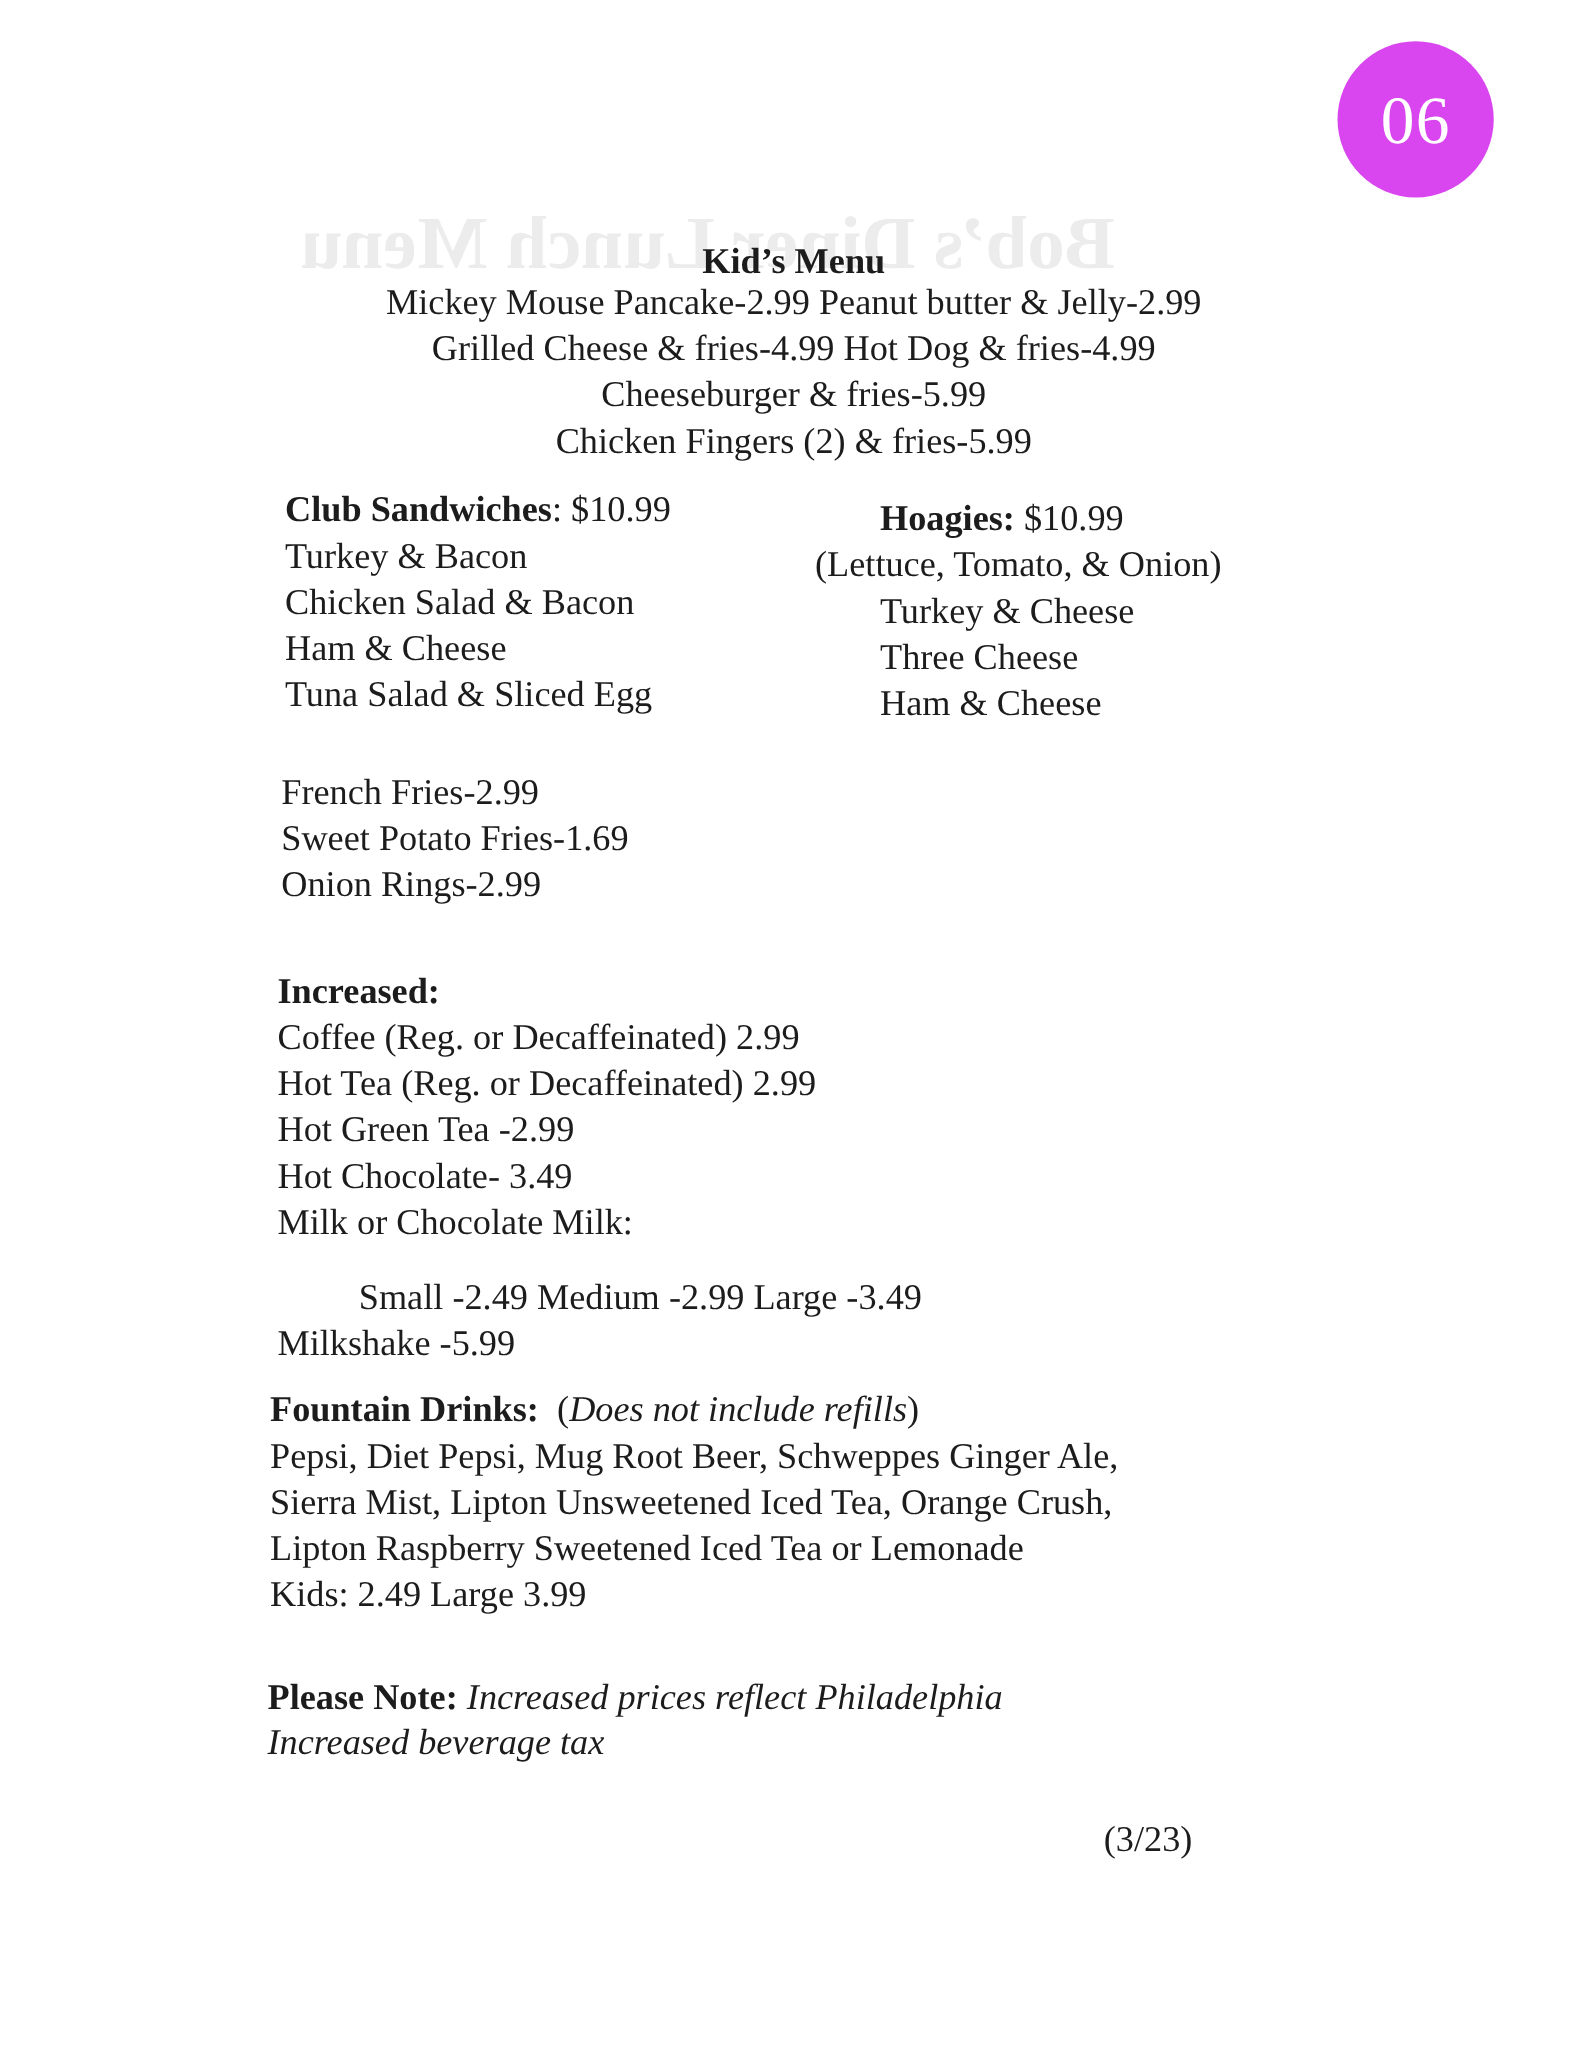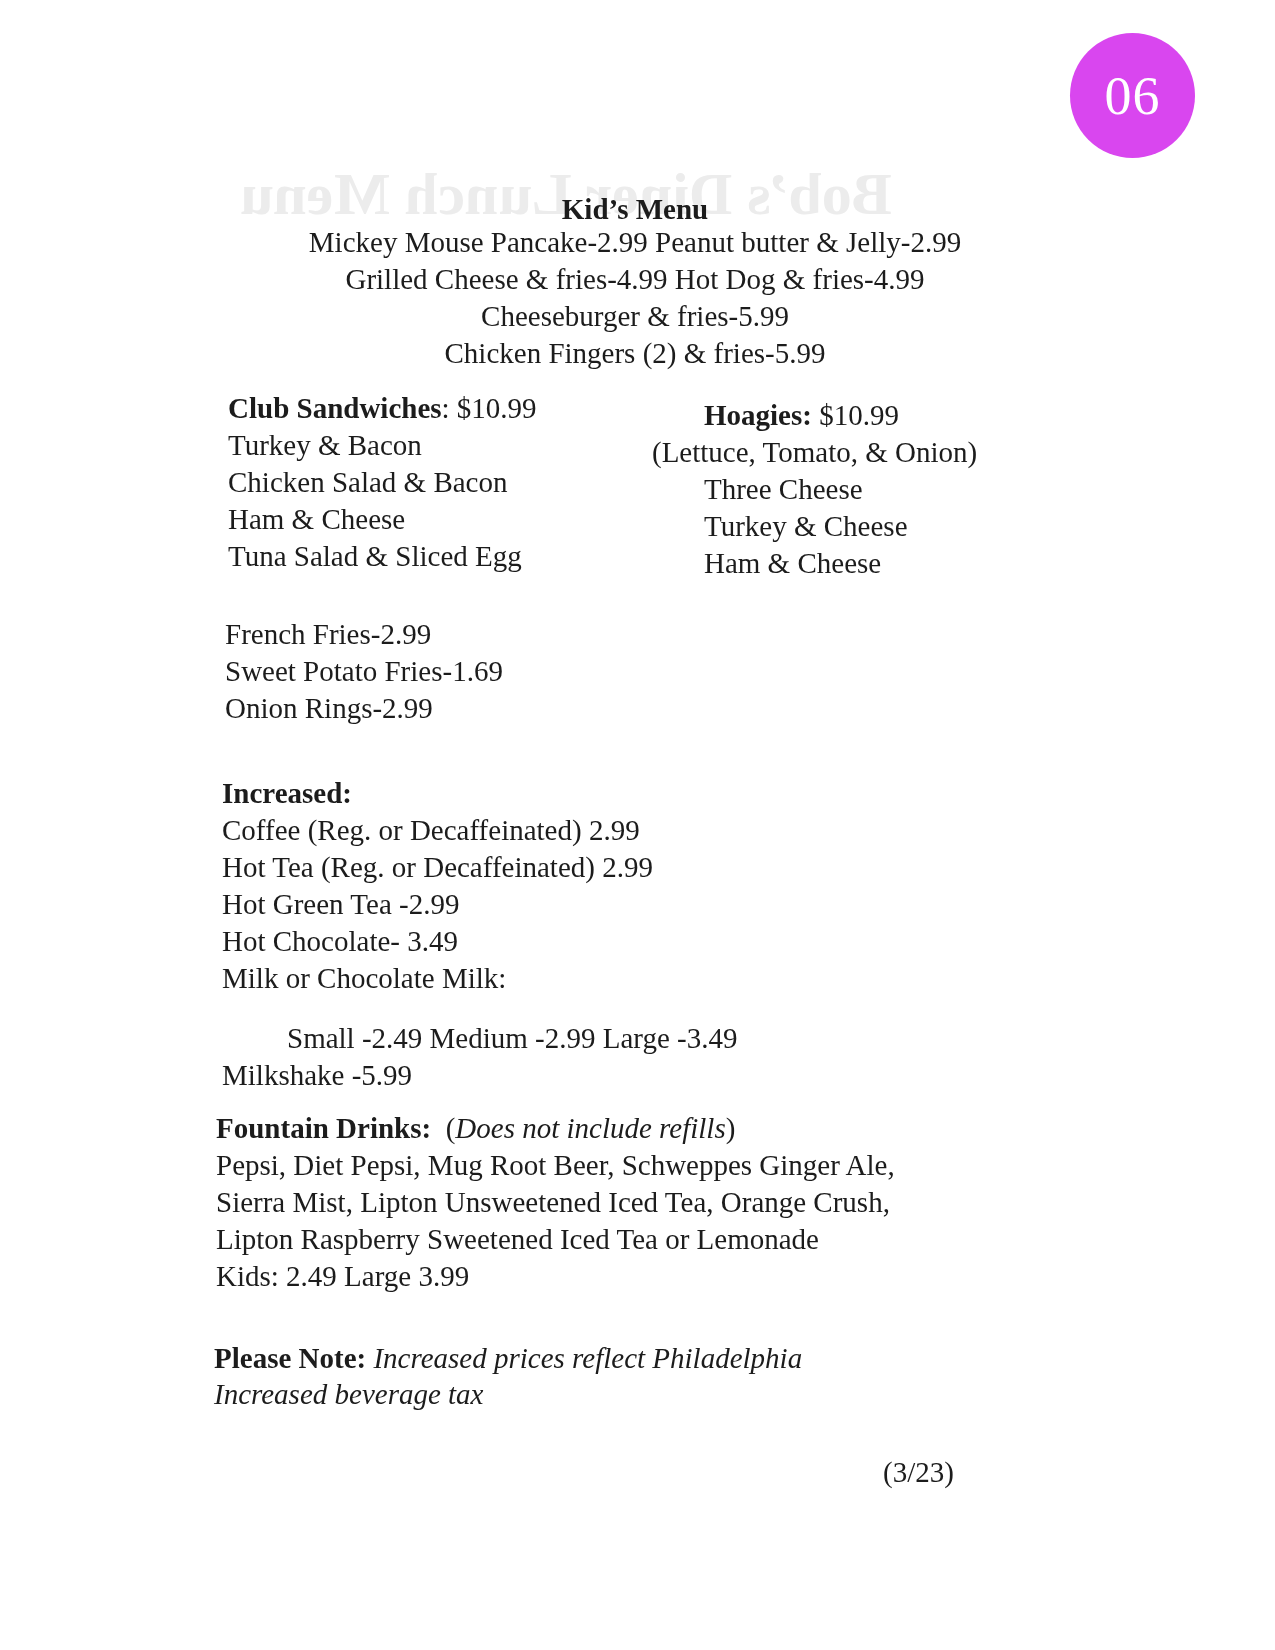--- a/index.html
+++ b/index.html
@@ -104,22 +104,22 @@
   <div><b>Club Sandwiches</b><span>: $10.99</span></div>
   <div>Turkey &amp; Bacon</div>
   <div>Chicken Salad &amp; Bacon</div>
   <div>Ham &amp; Cheese</div>
   <div>Tuna Salad &amp; Sliced Egg</div>
 </section>
 
 <section class="block hoagies">
   <div class="title-line"><b>Hoagies:</b><span> $10.99</span></div>
   <div>(Lettuce, Tomato, &amp; Onion)</div>
+  <div class="indent">Turkey &amp; Cheese</div>
   <div class="indent">Three Cheese</div>
-  <div class="indent">Turkey &amp; Cheese</div>
   <div class="indent">Ham &amp; Cheese</div>
 </section>
 
 <section class="block sides">
   <div>French Fries-2.99</div>
   <div>Sweet Potato Fries-1.69</div>
   <div>Onion Rings-2.99</div>
 </section>
 
 <section class="block beverages">

